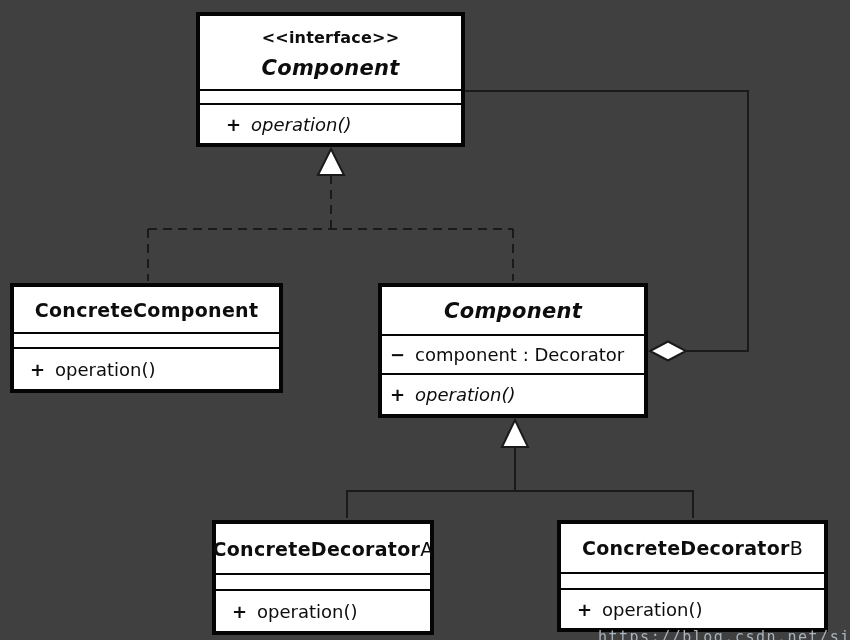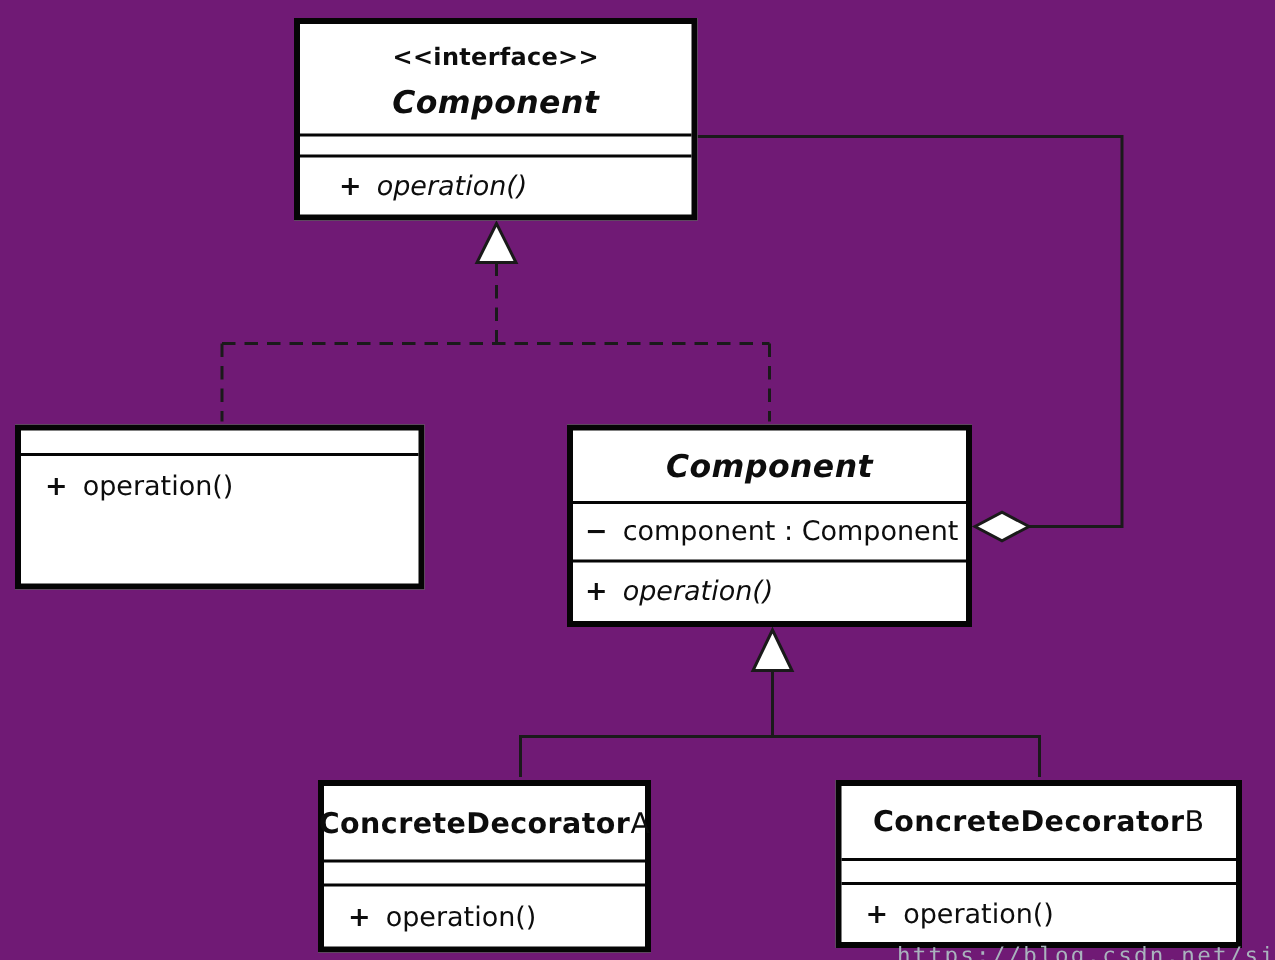--- a/index.html
+++ b/index.html
@@ -5,21 +5,21 @@
   html, body {
     margin: 0;
     padding: 0;
     background: #ffffff;
     font-family: "DejaVu Sans", sans-serif;
   }
   .canvas {
     position: relative;
     width: 850px;
     height: 640px;
-    background: #701a75;
+    background: #404040;
     overflow: hidden;
     color: #0d0d0d;
   }
   .connectors {
     position: absolute;
     left: 0; top: 0;
     width: 850px; height: 640px;
     pointer-events: none;
   }
   .class-box {
@@ -140,37 +140,40 @@
     <div class="sec attrs"></div>
     <div class="sec methods">
       <div class="member">
         <span class="vis">+</span>
         <span class="italic">operation()</span>
       </div>
     </div>
   </div>
 
   <div class="class-box" id="box-concrete-component">
+    <div class="sec title">
+      <span class="cname">ConcreteComponent</span>
+    </div>
     <div class="sec attrs"></div>
     <div class="sec methods">
       <div class="member">
         <span class="vis">+</span>
         <span>operation()</span>
       </div>
     </div>
   </div>
 
   <div class="class-box" id="box-decorator">
     <div class="sec title">
       <span class="cname big italic">Component</span>
     </div>
     <div class="sec attrs">
       <div class="member">
         <span class="attr-vis">−</span>
-        <span>component : Component</span>
+        <span>component : Decorator</span>
       </div>
     </div>
     <div class="sec methods">
       <div class="member">
         <span class="vis">+</span>
         <span class="italic">operation()</span>
       </div>
     </div>
   </div>
 

